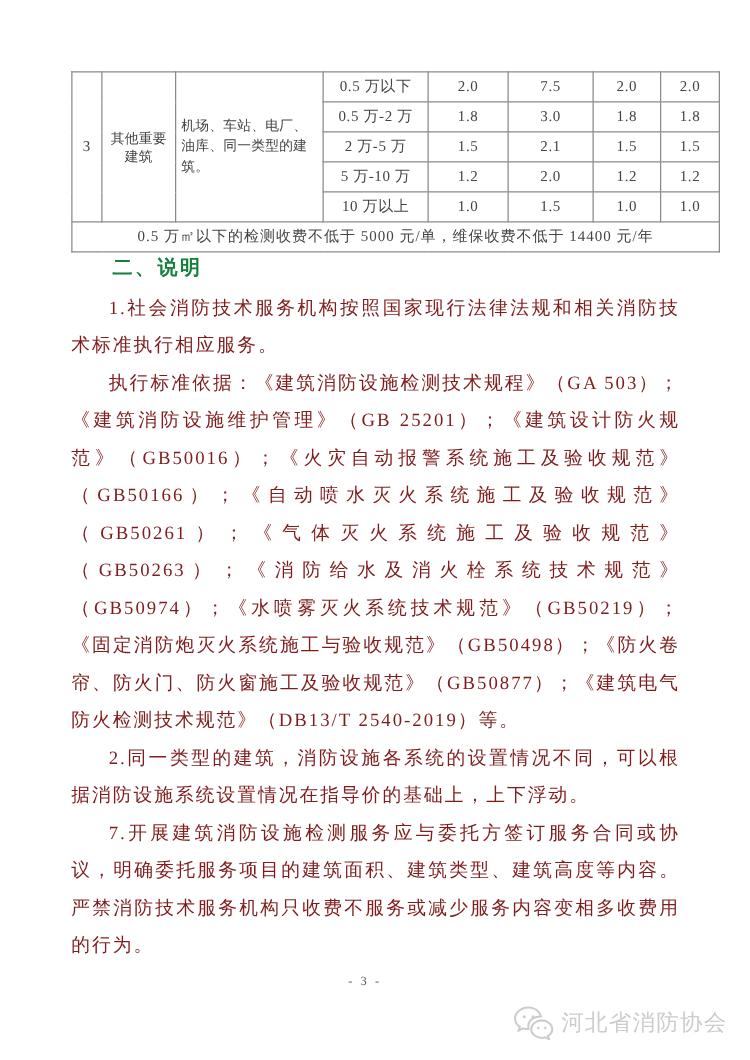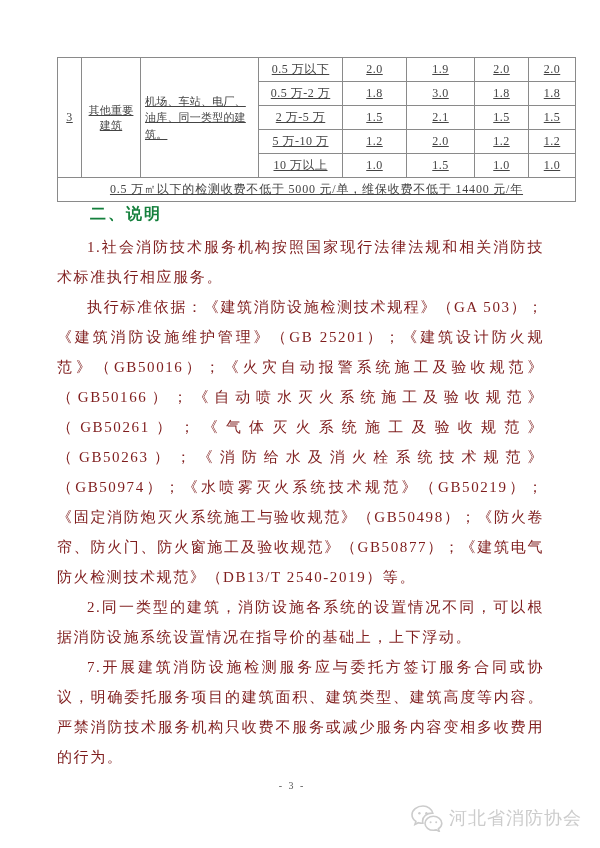--- a/index.html
+++ b/index.html
@@ -18,21 +18,20 @@
     width:518px;
     border-collapse:collapse; table-layout:fixed;
     font-size:12px; color:#444444;
   }
   .price-table td {
     border:1px solid #8a8a8a;
     text-align:center; vertical-align:middle;
     padding:0 2px; height:23px;
     letter-spacing:0.5px;
     overflow:hidden;
-    text-decoration:underline;
   }
   .price-table td.examples-cell {
     text-align:left; font-size:11px; line-height:1.5;
     padding:0 4px; letter-spacing:0.2px;
   }
   .price-table td.category-cell { font-size:11px; letter-spacing:0.2px; }
   .price-table td.note-cell { font-size:12px; letter-spacing:0.8px; }
 
   
   .body-text {
@@ -85,21 +84,21 @@
       <col style="width:54px">
         <col style="width:47px">
     </colgroup>
     <tbody>
       <tr>
         <td rowspan="5">3</td>
         <td rowspan="5" class="category-cell">其他重要建筑</td>
         <td rowspan="5" class="examples-cell">机场、车站、电厂、油库、同一类型的建筑。</td>
         <td>0.5 万以下</td>
         <td>2.0</td>
-        <td>1.9</td>
+        <td>7.5</td>
         <td>2.0</td>
         <td>2.0</td>
       </tr>
       <tr>
         <td>0.5 万-2 万</td>
         <td>1.8</td>
         <td>3.0</td>
         <td>1.8</td>
         <td>1.8</td>
       </tr>

